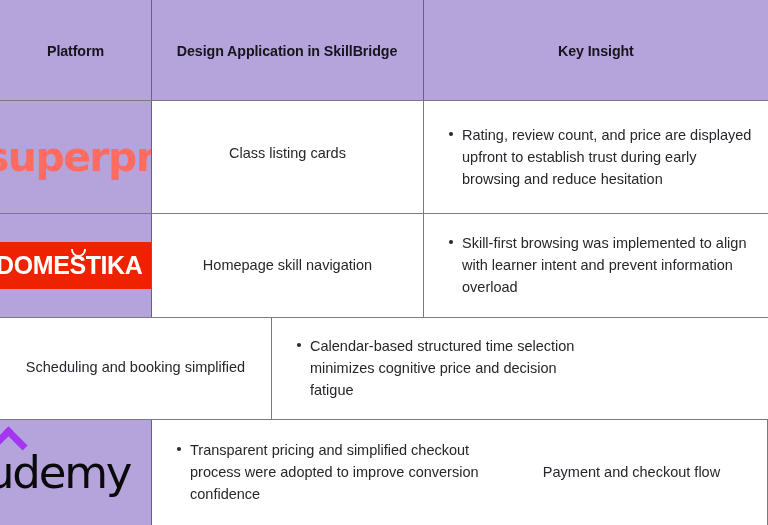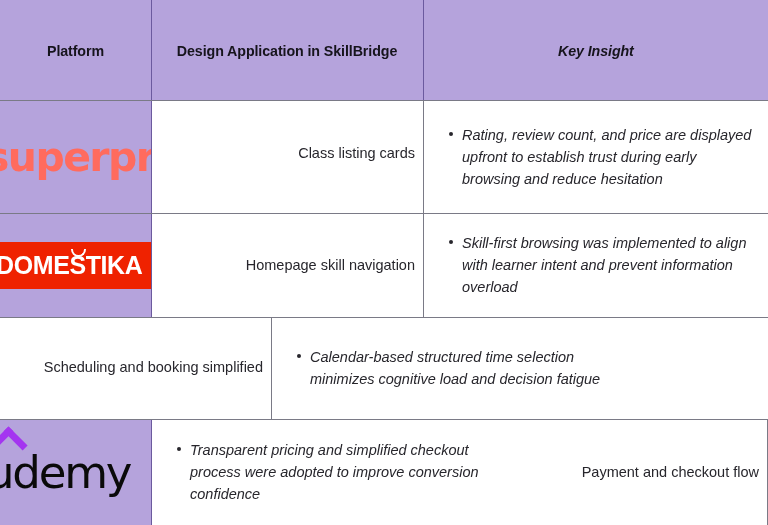--- a/index.html
+++ b/index.html
@@ -40,29 +40,28 @@
     width:152px;min-width:152px;
     background:#b5a3dc;
     border-right:1px solid #6b5a9e;
     position:relative;overflow:hidden;
     display:flex;align-items:center;
   }
   .c-app{
     width:272px;min-width:272px;
     background:#ffffff;
     border-right:1px solid #7a7a86;
-    display:flex;align-items:center;justify-content:flex-end;
+    display:flex;align-items:center;justify-content:center;
     padding:0 8px;
   }
   .c-insight{
     width:344px;min-width:344px;
     background:#ffffff;
     display:flex;align-items:center;
     padding:0 14px 0 22px;
-    font-style:italic;
   }
 
   .app-txt{
     font-size:14.5px;color:#27262c;text-align:center;line-height:1.35;
   }
 
   ul.insight{margin:0;padding:0 0 0 16px;list-style:none;}
   ul.insight li{
     position:relative;
     font-size:14.5px;color:#27262c;line-height:1.52;
@@ -200,21 +199,21 @@
       </ul>
     </div>
   </div>
 
   <div class="row body" style="height:105px">
     <div class="cell c-app">
       <span class="app-txt">Scheduling and booking simplified</span>
     </div>
     <div class="cell c-insight">
       <ul class="insight">
-        <li>Calendar-based structured time selection minimizes cognitive load and decision fatigue</li>
+        <li>Calendar-based structured time selection minimizes cognitive price and decision fatigue</li>
       </ul>
     </div>
   </div>
 
   <div class="row body" style="height:109px">
     <div class="cell c-platform">
       <div class="logo-wrap">
         <span class="logo-udemy">
           <span class="ud-txt">udemy</span>
           <span class="ud-chev"></span>

